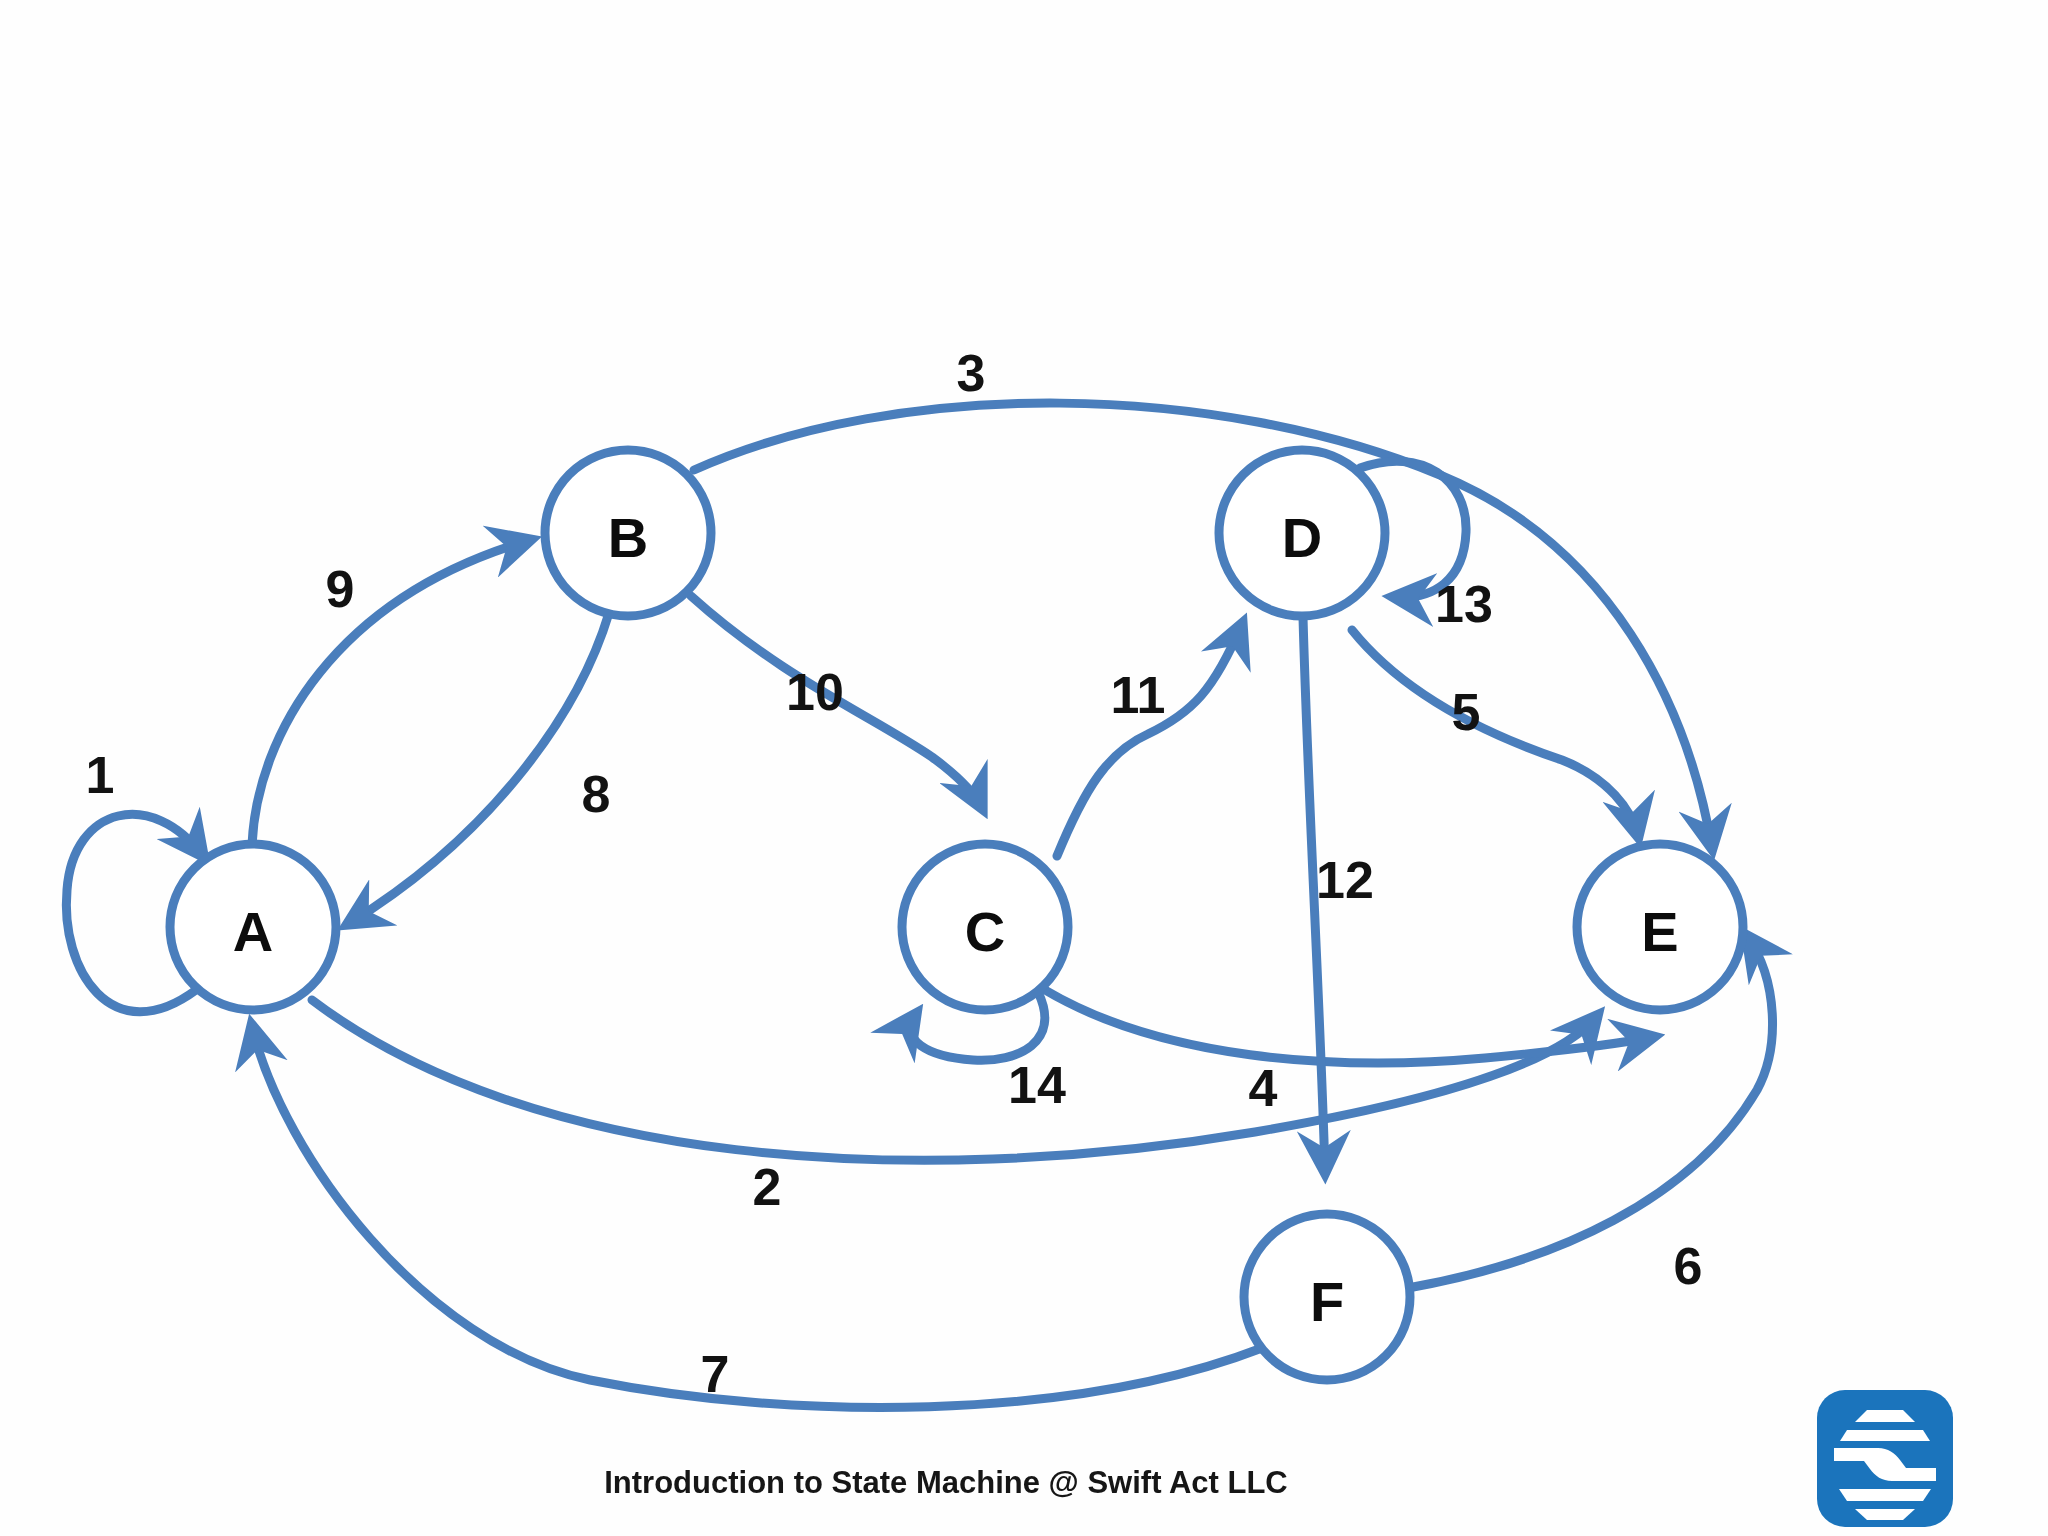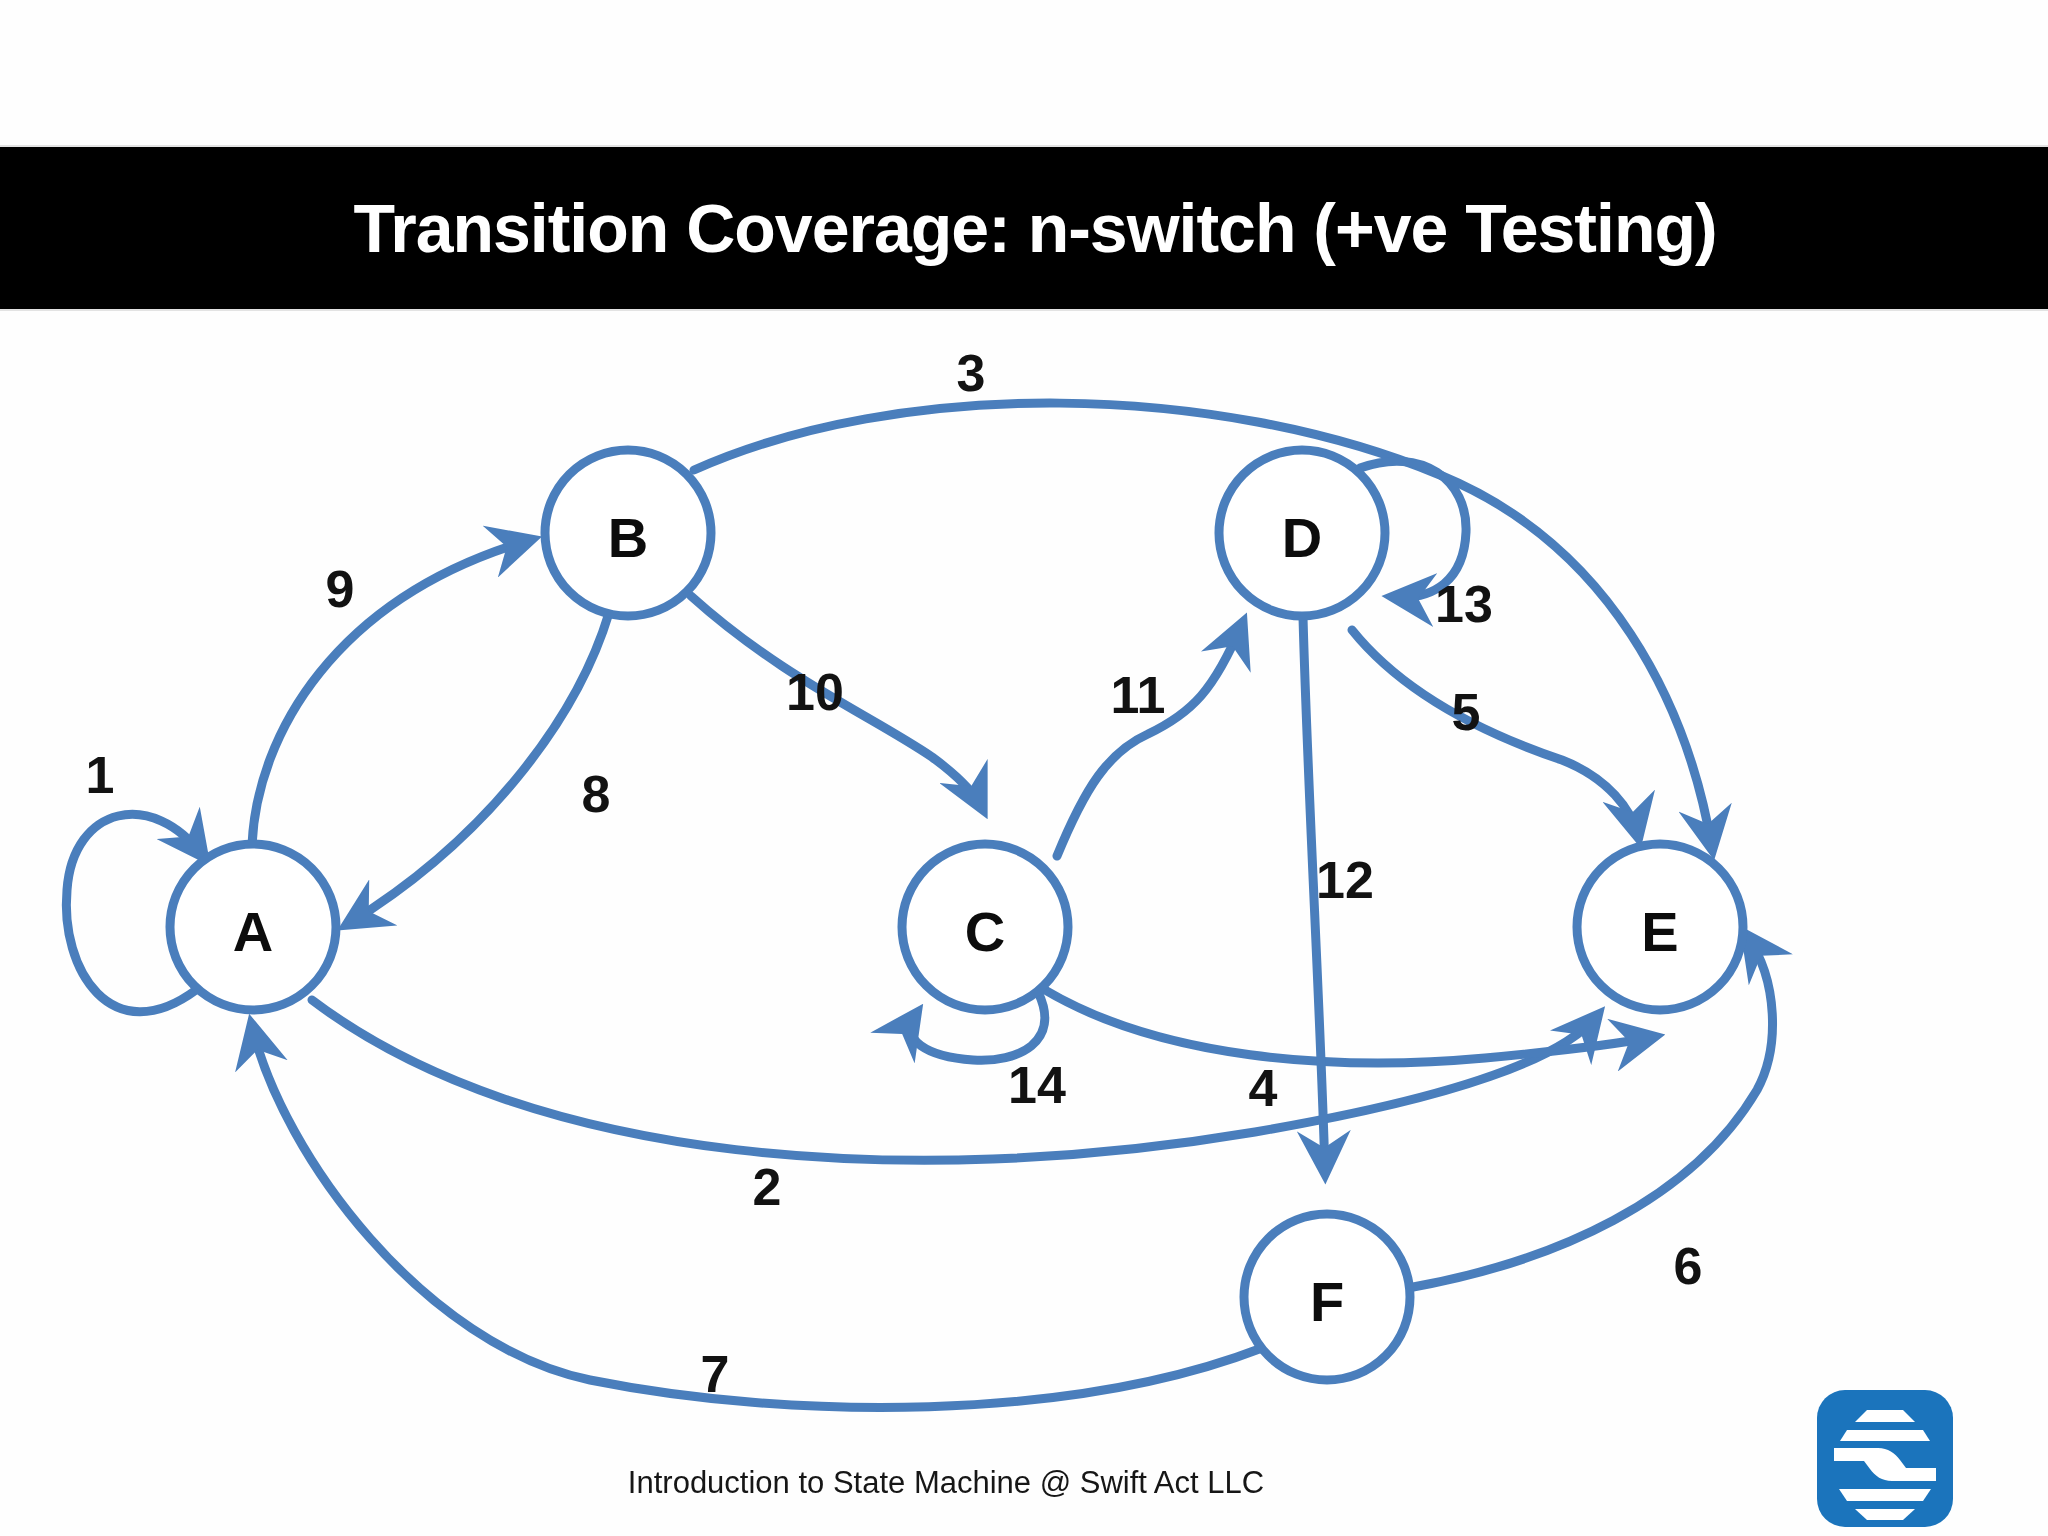--- a/index.html
+++ b/index.html
@@ -12,34 +12,31 @@
     background:#000000;border-top:2px solid #e3e3e3;border-bottom:2px solid #e3e3e3;
     box-sizing:border-box;
   }
   #title-bar .title-text{
     position:absolute;left:1035px;top:50%;transform:translate(-50%,-50%);
     color:#ffffff;font-size:68px;font-weight:700;letter-spacing:-1px;white-space:nowrap;
   }
   #diagram{position:absolute;left:0;top:0;width:2048px;height:1536px;}
   #footer-text{
     position:absolute;left:946px;top:1483px;transform:translate(-50%,-50%);
-    color:#161616;font-size:31px;font-weight:400;white-space:nowrap;
+    color:#161616;font-size:31px;font-weight:700;white-space:nowrap;
   }
   #swift-act-logo{position:absolute;left:1817px;top:1390px;width:136px;height:137px;}
   text.edge-label{font-weight:700;fill:#121212;font-size:52px;font-family:"Liberation Sans",sans-serif;}
   text.node-label{font-weight:700;fill:#0c0c0c;font-size:56px;font-family:"Liberation Sans",sans-serif;}
 </style>
 </head>
 <body>
 
 <div id="slide">
 
-  <div id="title-bar" style="background: rgb(0, 0, 0);">
-    <span class="title-text" style="color: rgb(255, 255, 255);">Transition Coverage: n-switch (+ve Testing)</span>
-  </div>
 
   <svg id="diagram" viewBox="0 0 2048 1536" xmlns="http://www.w3.org/2000/svg">
       <defs>
         <marker id="arrow" viewBox="0 0 6 6" markerWidth="6" markerHeight="6" refX="4.6" refY="3" orient="auto" markerUnits="strokeWidth">
           <path d="M0,0 L6,3 L0,6 L1.9,3 Z" fill="#4a7ebc"></path>
         </marker>
       </defs>
       <path d="M 196,990 C 112,1052 60,970 67,890 C 73,806 152,788 203,856" fill="none" stroke="#4a7ebc" stroke-width="9" stroke-linecap="round" marker-end="url(#arrow)"></path>
       <text x="100" y="775" text-anchor="middle" dominant-baseline="central" class="edge-label">1</text>
       <path d="M 312,1000 C 530,1165 910,1190 1255,1132 C 1460,1097 1562,1058 1597,1016" fill="none" stroke="#4a7ebc" stroke-width="9" stroke-linecap="round" marker-end="url(#arrow)"></path>

